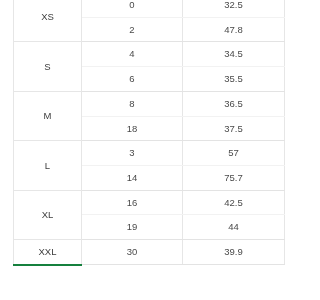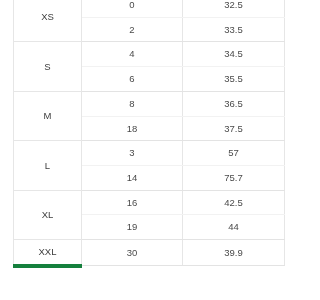--- a/index.html
+++ b/index.html
@@ -55,21 +55,21 @@
     border-right: 1px solid #e6e6e6;
     border-bottom: 1px solid #e6e6e6;
     color: #3d3d3d;
     font-size: 9.5px;
   }
   
   table.size-table tr.group-end td {
     border-bottom: 1px solid #e3e3e3;
   }
   table.size-table tr.group-end td.size-cell {
-    border-bottom: 4px solid #15803d;
+    border-bottom: 2px solid #15803d;
   }
   
   table.size-table tr.group-mid td.num-cell,
   table.size-table tr.group-mid td.meas-cell {
     border-bottom: 1px solid #f2f2f2;
   }
 </style>
 </head>
 <body>
 
@@ -82,21 +82,21 @@
         <col class="c-meas">
       </colgroup>
       <tbody id="table-body">
           <tr class="group-mid">
             <td class="size-cell" rowspan="2">XS</td>
             <td class="num-cell">0</td>
             <td class="meas-cell">32.5</td>
           </tr>
           <tr class="group-end">
             <td class="num-cell">2</td>
-            <td class="meas-cell">33.5</td>
+            <td class="meas-cell">47.8</td>
           </tr>
           <tr class="group-mid">
             <td class="size-cell" rowspan="2">S</td>
             <td class="num-cell">4</td>
             <td class="meas-cell">34.5</td>
           </tr>
           <tr class="group-end">
             <td class="num-cell">6</td>
             <td class="meas-cell">35.5</td>
           </tr>

